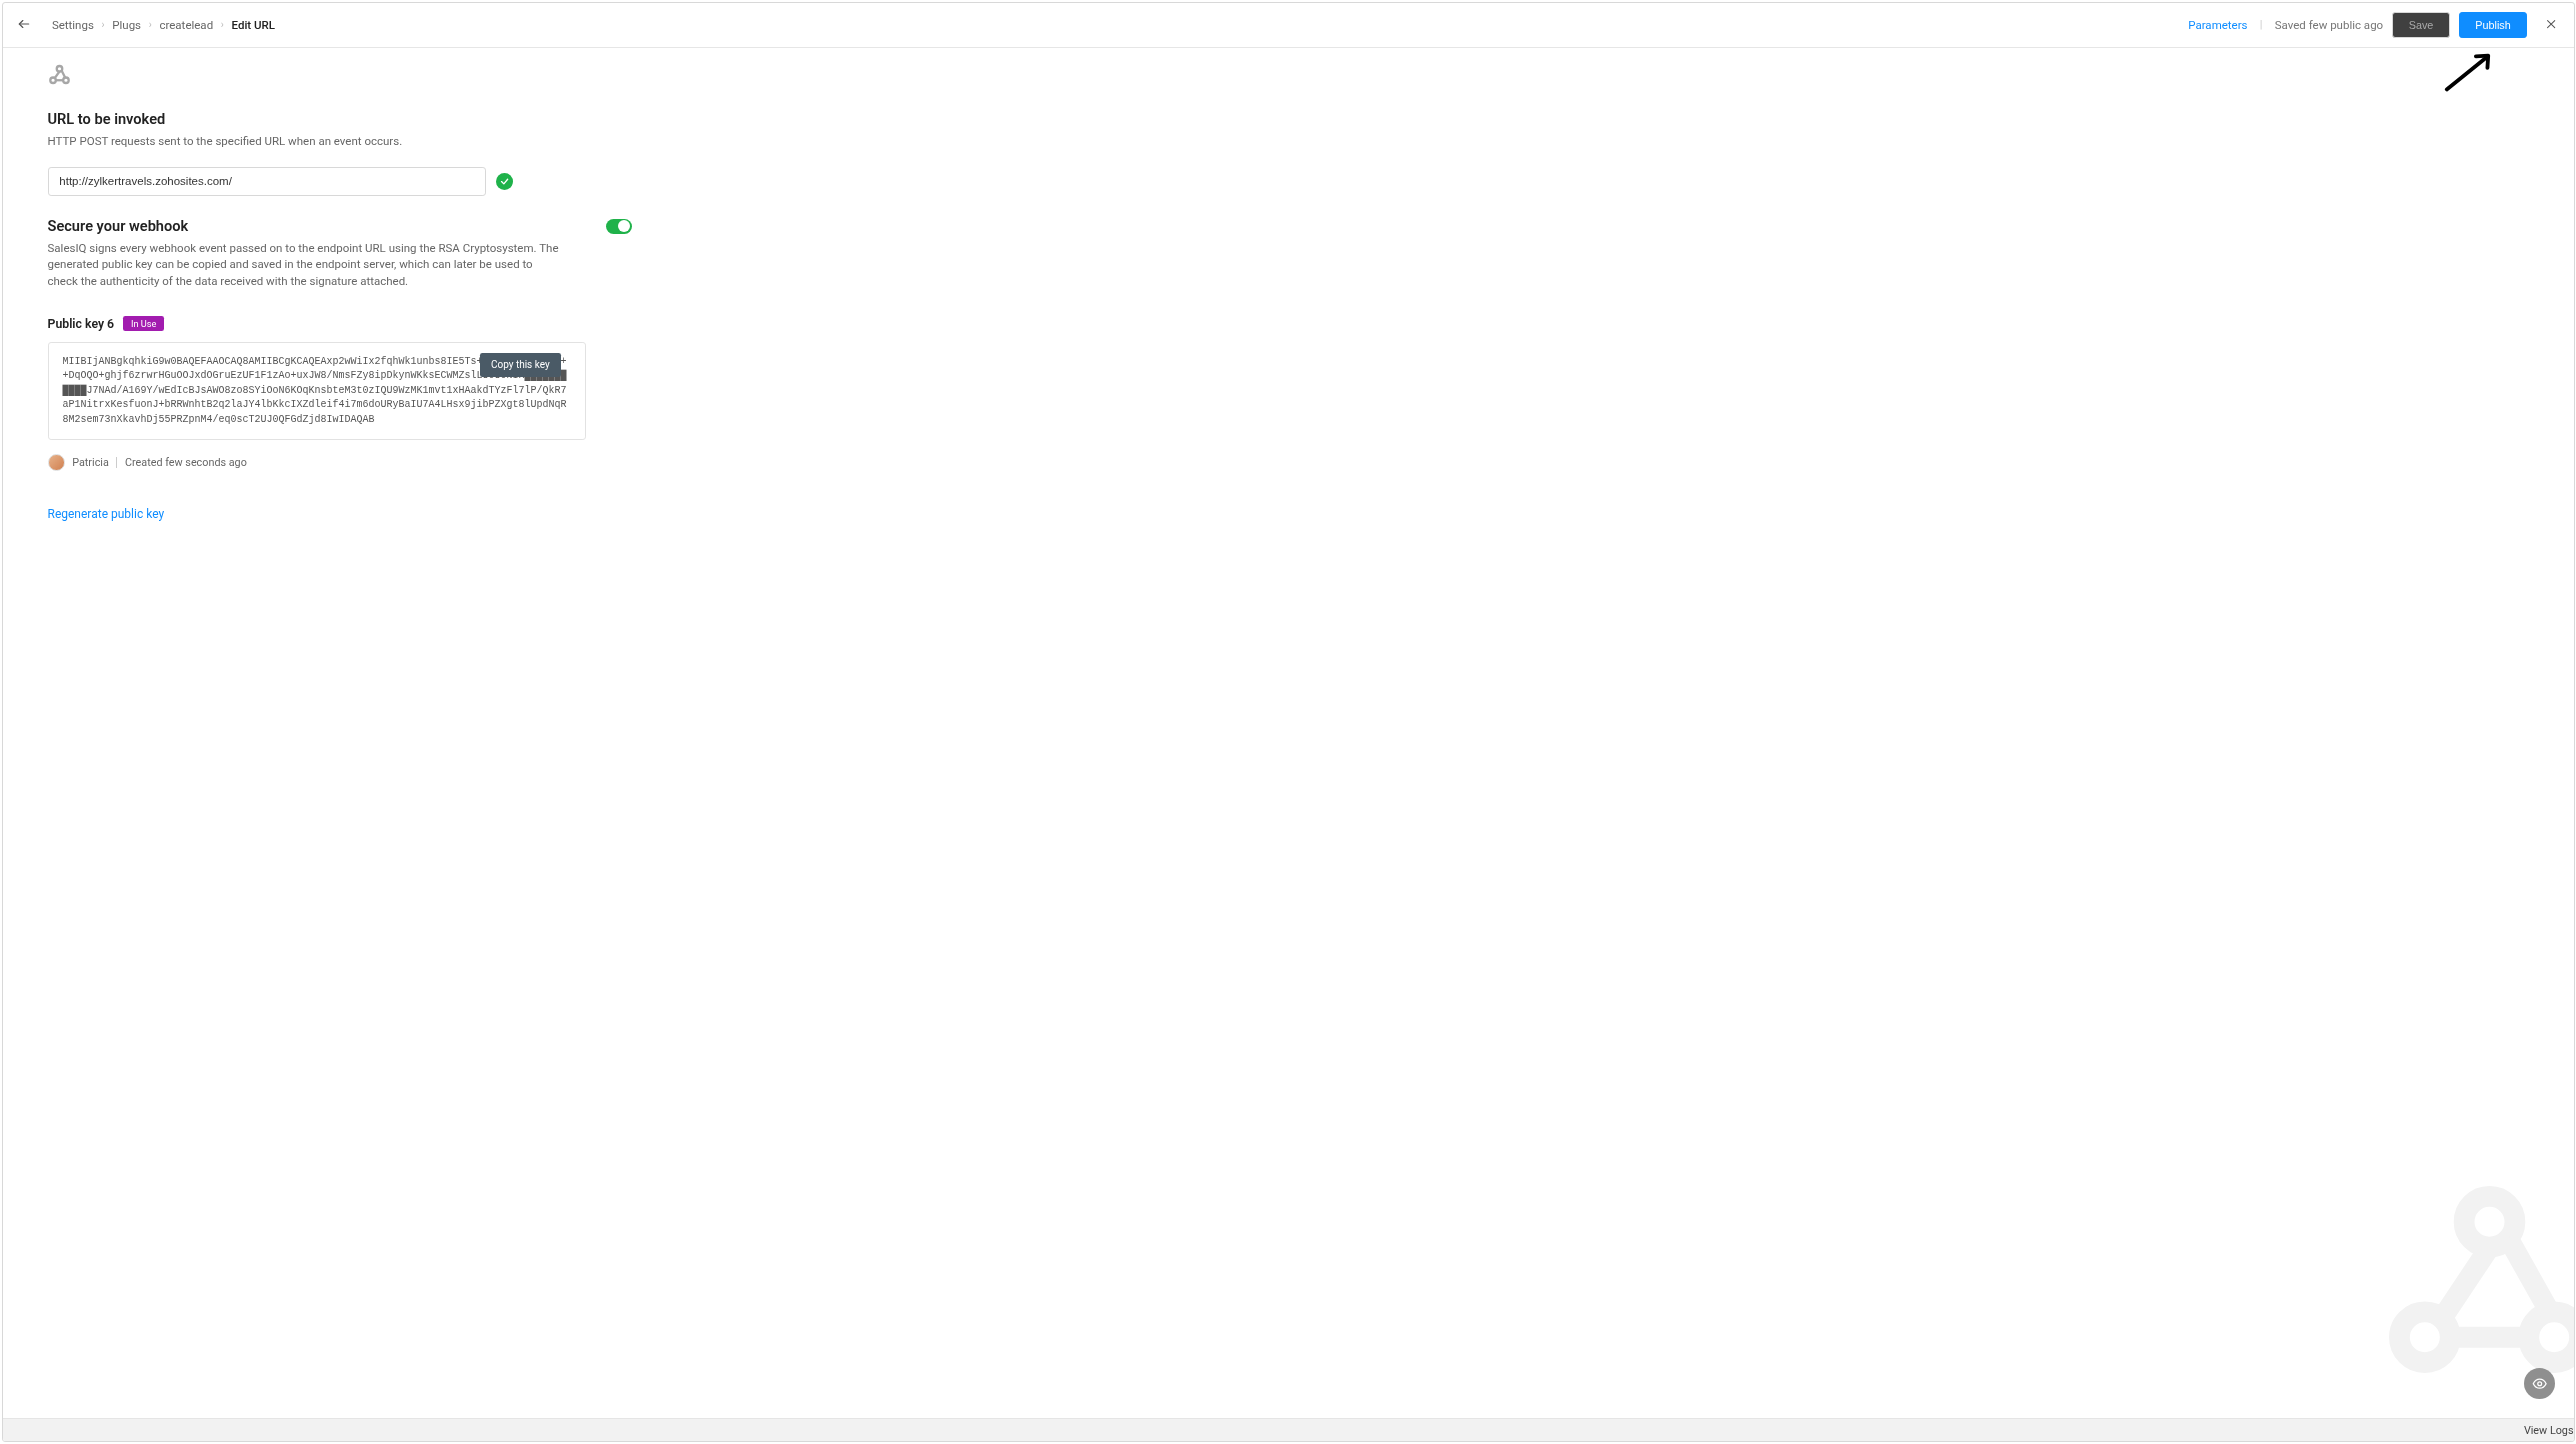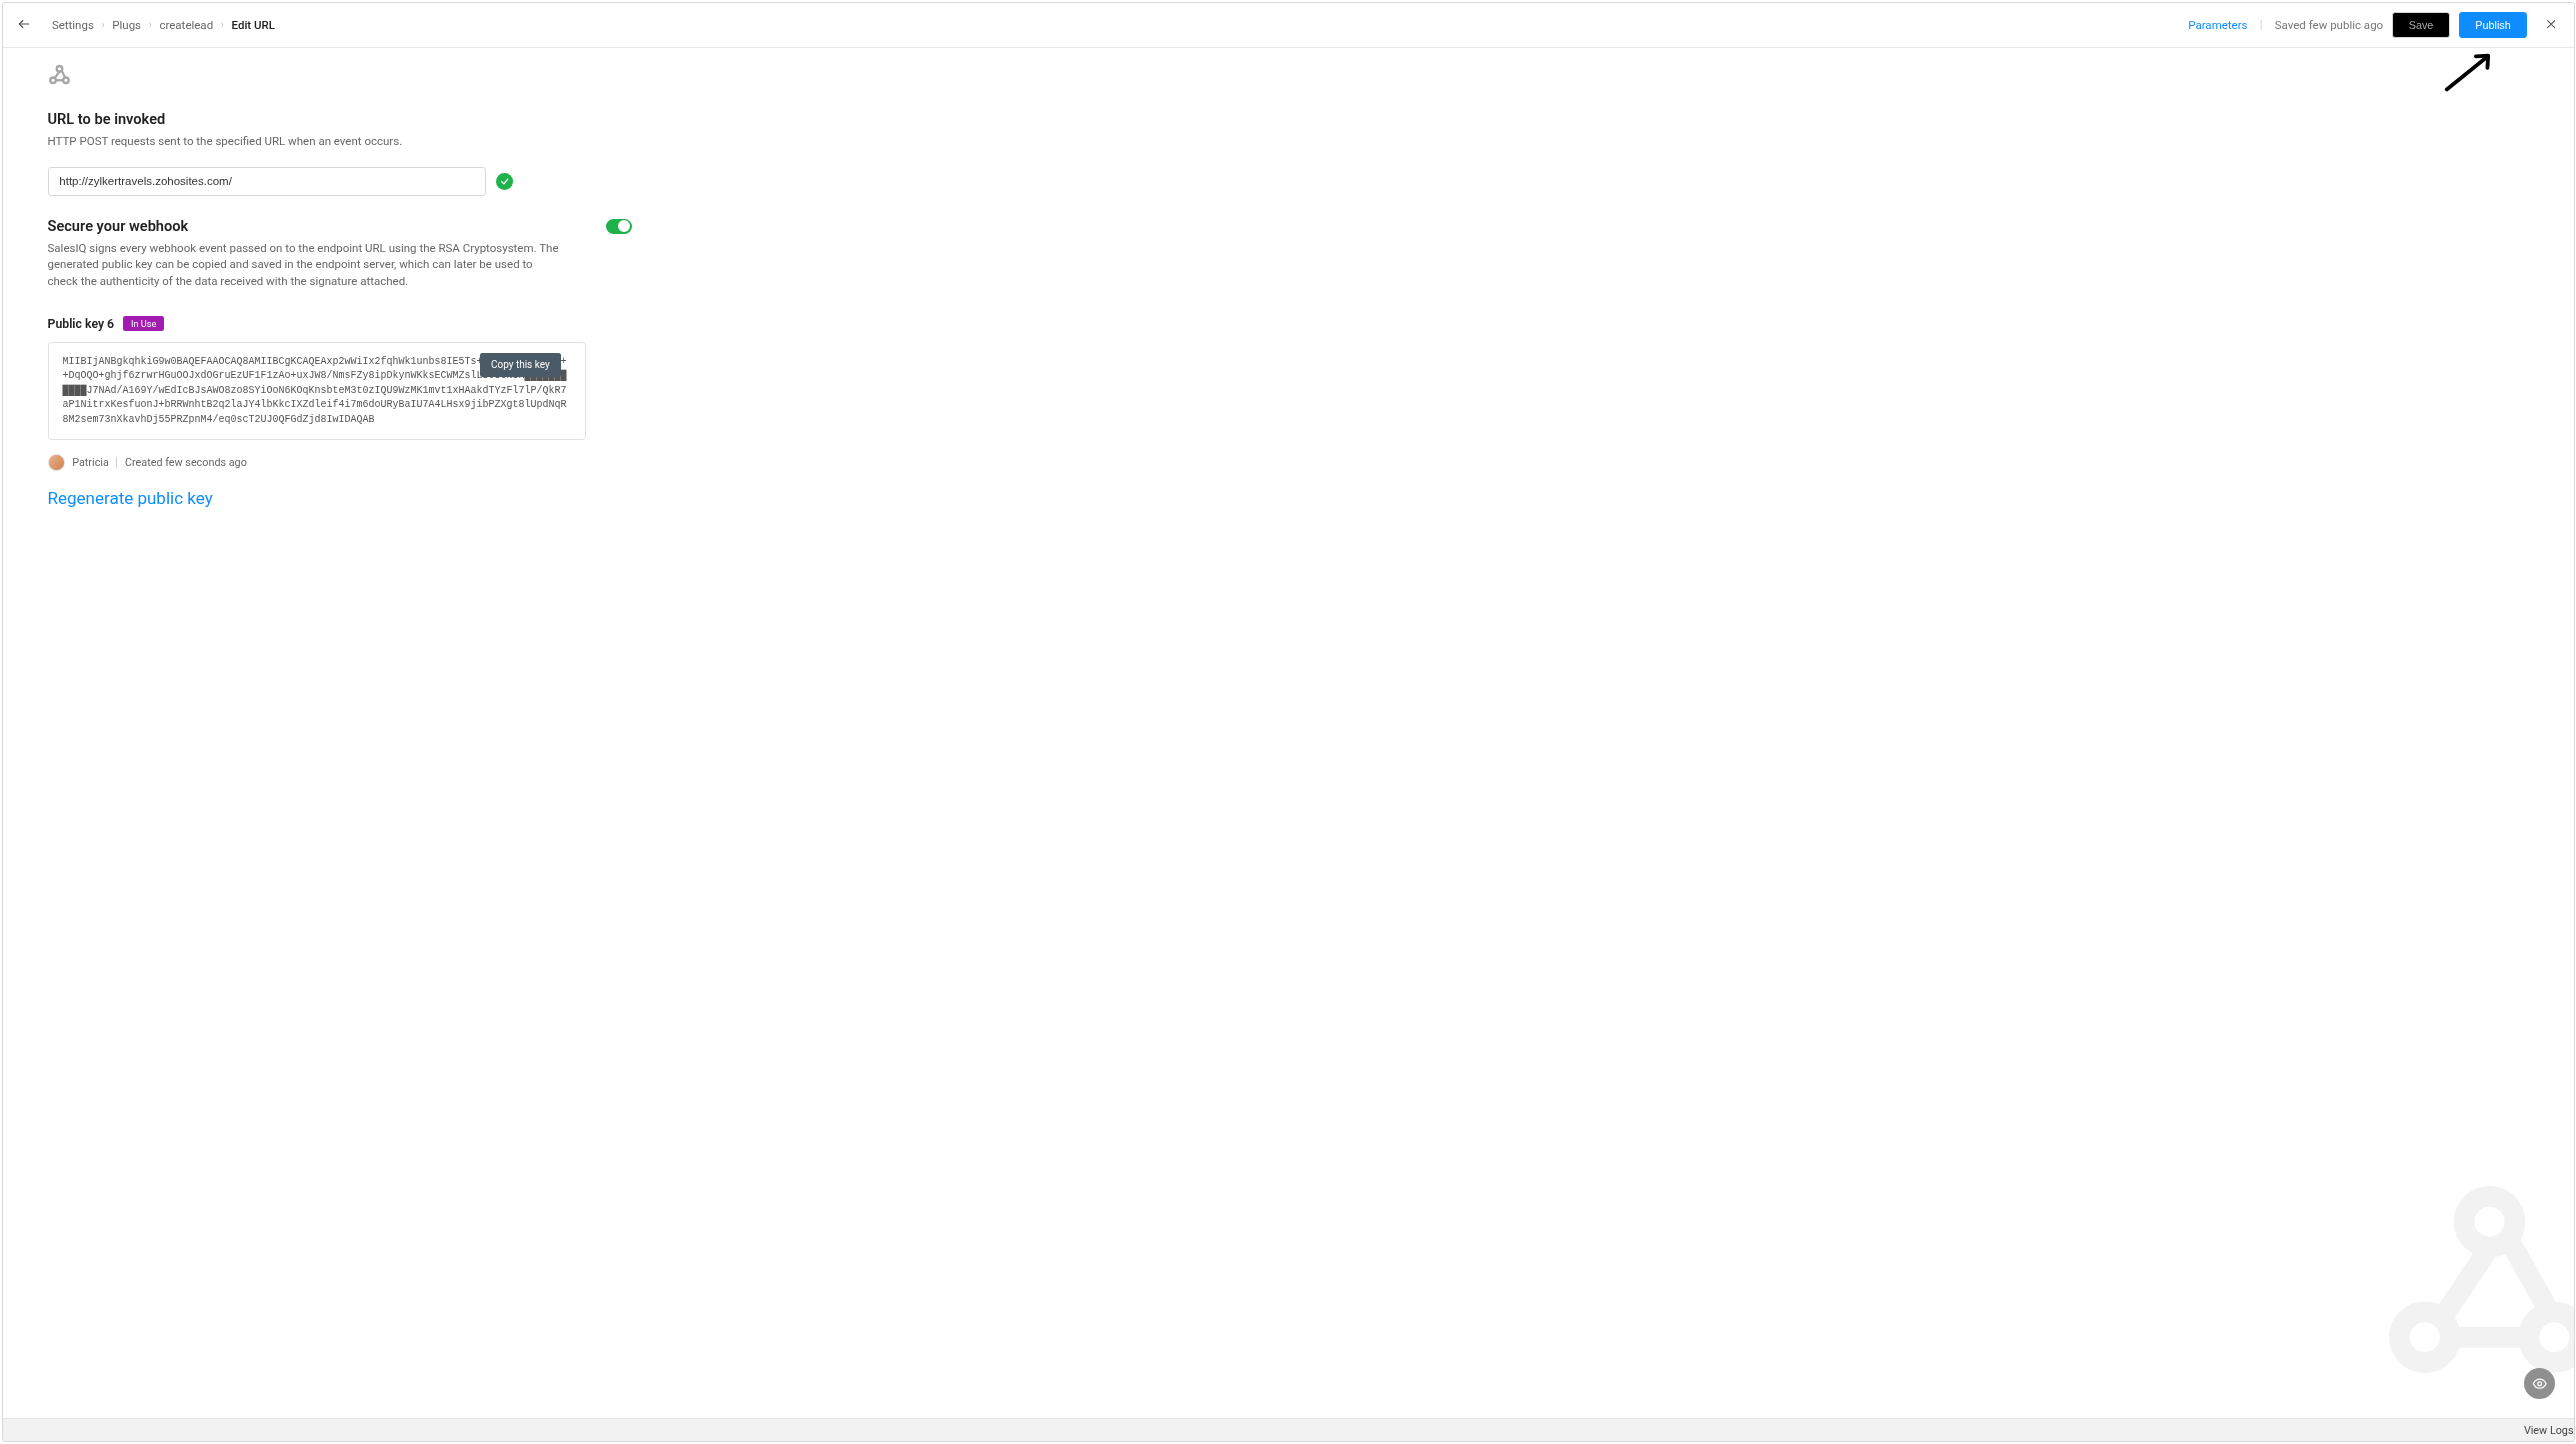--- a/index.html
+++ b/index.html
@@ -50,21 +50,21 @@
   .divider { color: #ccc; margin: 0 3.1px; }
   .saved-text { color: #777; font-size: 11.5px; }
   .btn {
     height: 26px;
     padding: 0 15.4px;
     border-radius: 3.1px;
     font-size: 10.8px;
     font-weight: 500;
     cursor: pointer;
     border: 0.8px solid #d8d8d8;
-    background: #000000;
+    background: #404040;
     color: #999;
   }
   .btn.save { color: #aaa; }
   .btn.publish {
     background: #0f8dff;
     border-color: #0f8dff;
     color: #fff;
   }
   .close-btn {
     width: 17px; height: 17px;
@@ -206,22 +206,22 @@
   }
   .avatar {
     width: 17px; height: 17px; border-radius: 50%;
     background: linear-gradient(135deg,#e8b28a,#d08050);
     border: 0.8px solid #ddd;
   }
   .vline { width: 0.8px; height: 10.8px; background: #ccc; }
 
   .regen {
     color: #0f8dff;
-    font-size: 17px;
-    margin-top: 17px;
+    font-size: 12px;
+    margin-top: 36px;
     cursor: pointer;
     display: inline-block;
   }
 
   
   .bg-mark {
     position: absolute;
     right: -31px;
     bottom: 23px;
     width: 231px; height: 231px;

